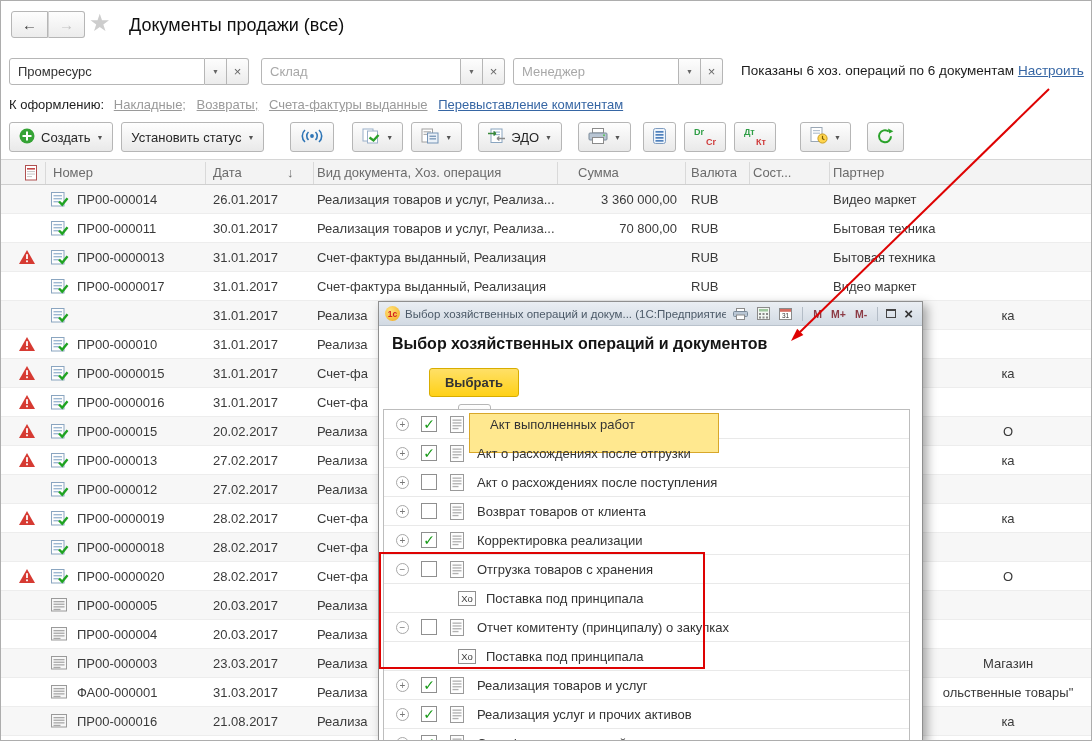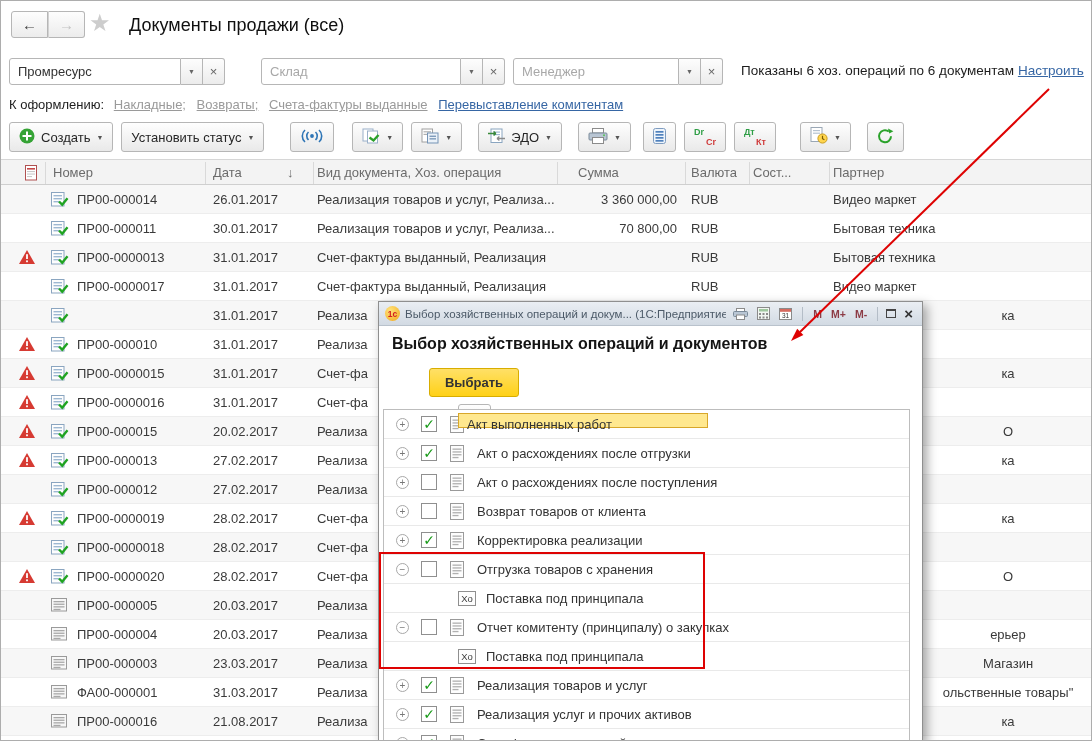--- a/index.html
+++ b/index.html
@@ -18,21 +18,21 @@
   .star { position:absolute; left:88px; top:8px; font-size:24px; color:#cdcdcd; }
   .pagetitle { position:absolute; left:128px; top:14px; font-size:18px; color:#101010; white-space:nowrap; }
   
   .combo { position:absolute; top:57px; height:27px; display:flex; }
   .combo .field { height:27px; border:1px solid #b6b6b6; border-radius:3px 0 0 3px; padding:0 8px;
                   display:flex; align-items:center; background:#fff; font-size:13px; overflow:hidden; white-space:nowrap; }
   .combo .cbtn { width:22px; height:27px; border:1px solid #b6b6b6; border-left:none; display:flex; align-items:center;
                  justify-content:center; background:linear-gradient(#fdfdfd,#ececec); color:#666; cursor:pointer; }
   .combo .cbtn.caret { font-size:7px; }
   .combo .cbtn.clear { border-radius:0 3px 3px 0; font-size:13px; }
-  #combo-org { left:8px; }   #combo-org .field { width:172px; }
+  #combo-org { left:8px; }   #combo-org .field { width:196px; }
   #combo-wh  { left:260px; } #combo-wh .field  { width:200px; }
   #combo-mgr { left:512px; } #combo-mgr .field { width:166px; }
   .placeholder { color:#a8a8a8; }
   .shown { position:absolute; left:740px; top:62px; font-size:13.5px; color:#1d1d1d; white-space:nowrap; }
   .link { color:#3666a4; text-decoration:underline; cursor:pointer; }
   
   .quick { position:absolute; left:8px; top:96px; font-size:13px; white-space:nowrap; }
   .quick .gl { color:#9a9a9a; text-decoration:underline; margin-right:7px; cursor:pointer; }
   .quick .lbl { color:#1d1d1d; margin-right:6px; }
   
@@ -88,21 +88,21 @@
   .xo-badge { display:inline-block; width:18px; height:15px; border:1px solid #8f8f8f; background:#fdfdfd;
               font-size:9.5px; line-height:14px; text-align:center; color:#3c3c3c; }
   #modal-list { position:absolute; left:4px; top:107px; width:527px; border:1px solid #bdbdbd; background:#fff; }
   .mrow { position:relative; height:29px; border-bottom:1px solid #e9e9e9; cursor:pointer; }
   .exp { position:absolute; left:12px; top:8px; width:13px; height:13px; border:1px solid #a8a8a8; border-radius:50%;
          font-size:10px; line-height:11px; text-align:center; color:#777; background:#fff; }
   .cb  { position:absolute; left:37px; top:6px; width:16px; height:16px; border:1px solid #8f8f8f; background:#fff;
          font-size:14px; line-height:15px; text-align:center; color:#189a18; font-weight:bold; }
   .mdoc { position:absolute; left:66px; top:6px; }
   .mlbl { position:absolute; left:93px; top:0; line-height:29px; font-size:13px; color:#333; white-space:nowrap; }
-  .mlbl.hl { left:74px; top:3px; height:15px; line-height:21px; background:#ffe88f; border:1px solid #d8a72a; padding:0 8px; min-width:250px; }
+  .mlbl.hl { left:85px; top:3px; height:40px; line-height:21px; background:#ffe88f; border:1px solid #d8a72a; padding:0 20px; min-width:250px; }
   .mrow .xo { position:absolute; left:74px; top:7px; }
   .mlbl.sub { left:102px; }
   
   .annot { position:absolute; left:0; top:0; z-index:90; pointer-events:none; }
   #redbox { position:absolute; left:378px; top:551px; width:326px; height:117px; border:2px solid #de0202;
             z-index:90; pointer-events:none; }
 </style>
 </head>
 <body>
 
@@ -575,21 +575,20 @@
             <rect x="2.5" y="5.6" width="11" height="1.3" fill="#a8a8a8"></rect>
             <rect x="2.5" y="8.2" width="11" height="1.3" fill="#a8a8a8"></rect>
             <rect x="2.5" y="10.8" width="7" height="1.3" fill="#a8a8a8"></rect>
           </svg></span>
         <span class="cell num">ПР00-000004</span>
         <span class="cell date">20.03.2017</span>
         <span class="cell type">Реализа</span>
         <span class="cell sum"></span>
         <span class="cell cur"></span>
         <span class="cell status"></span>
-        <span class="cell partner frag">ерьер</span>
       </div>
       <div class="trow odd">
         <span class="cell docicon"><svg width="17" height="14">
             <rect x="0.5" y="0.5" width="15" height="12.5" fill="#f7f7f7" stroke="#9a9a9a"></rect>
             <rect x="2.5" y="3" width="11" height="1.3" fill="#a8a8a8"></rect>
             <rect x="2.5" y="5.6" width="11" height="1.3" fill="#a8a8a8"></rect>
             <rect x="2.5" y="8.2" width="11" height="1.3" fill="#a8a8a8"></rect>
             <rect x="2.5" y="10.8" width="7" height="1.3" fill="#a8a8a8"></rect>
           </svg></span>
         <span class="cell num">ПР00-000003</span>

